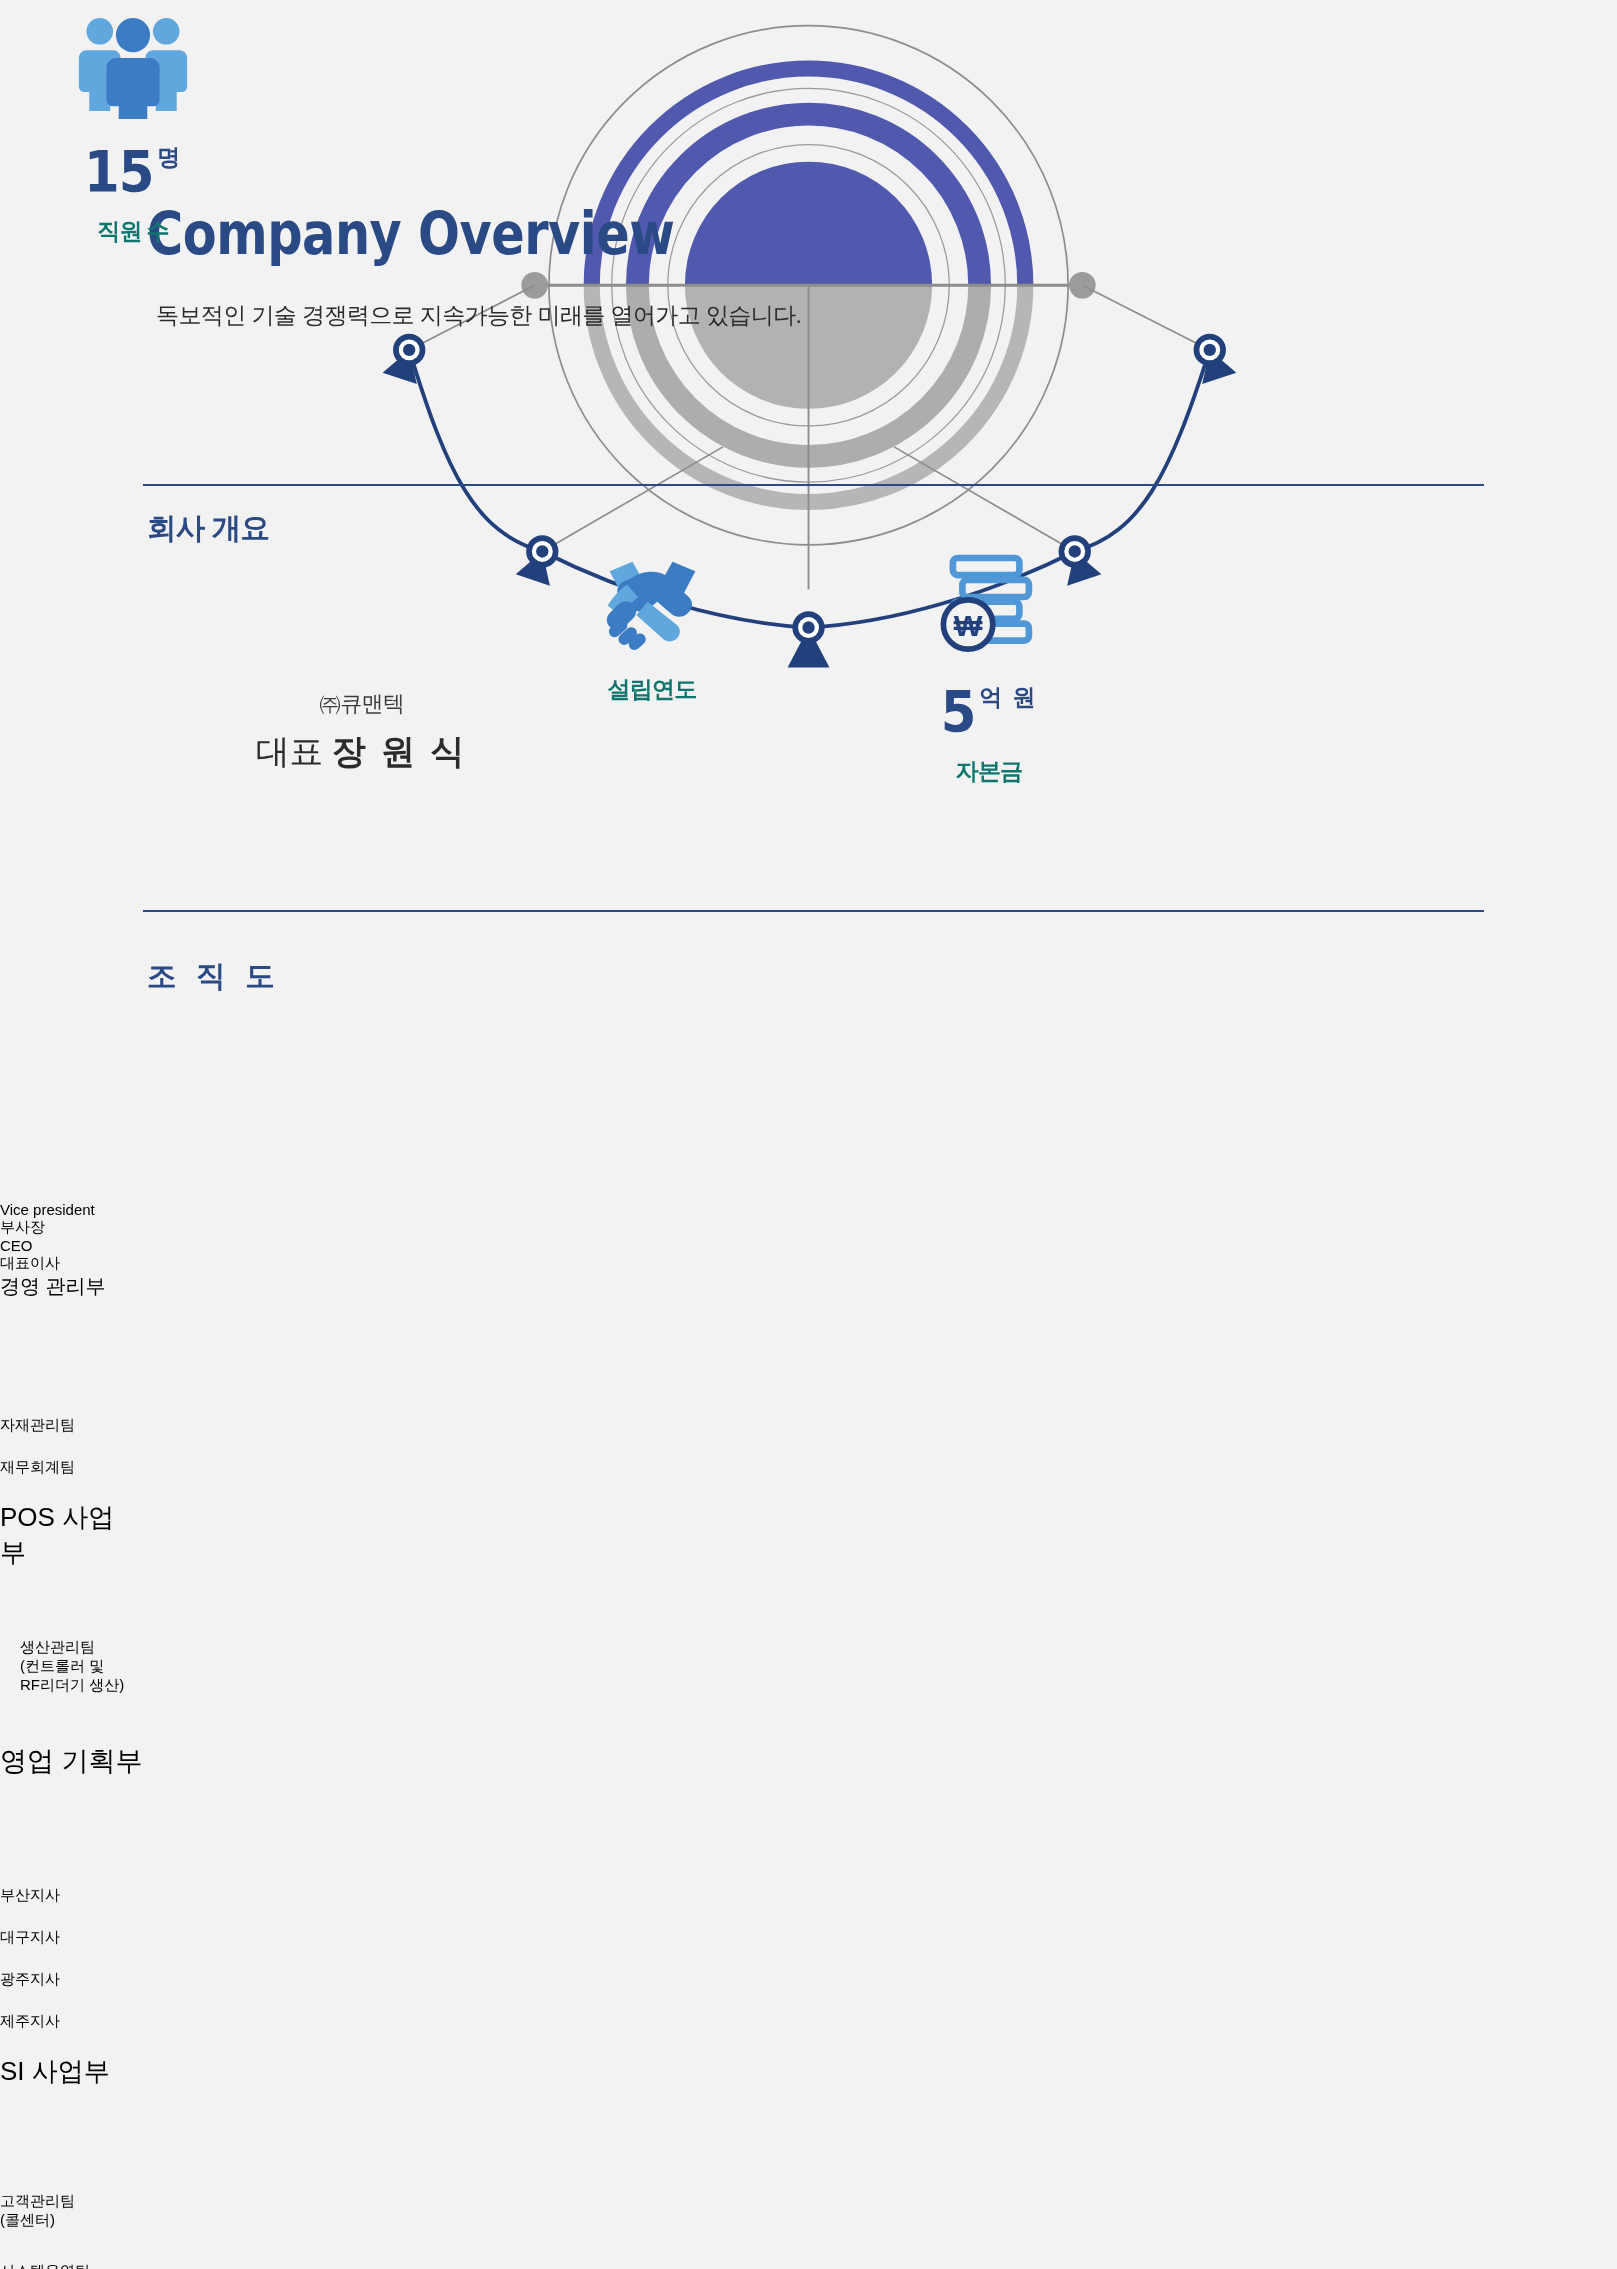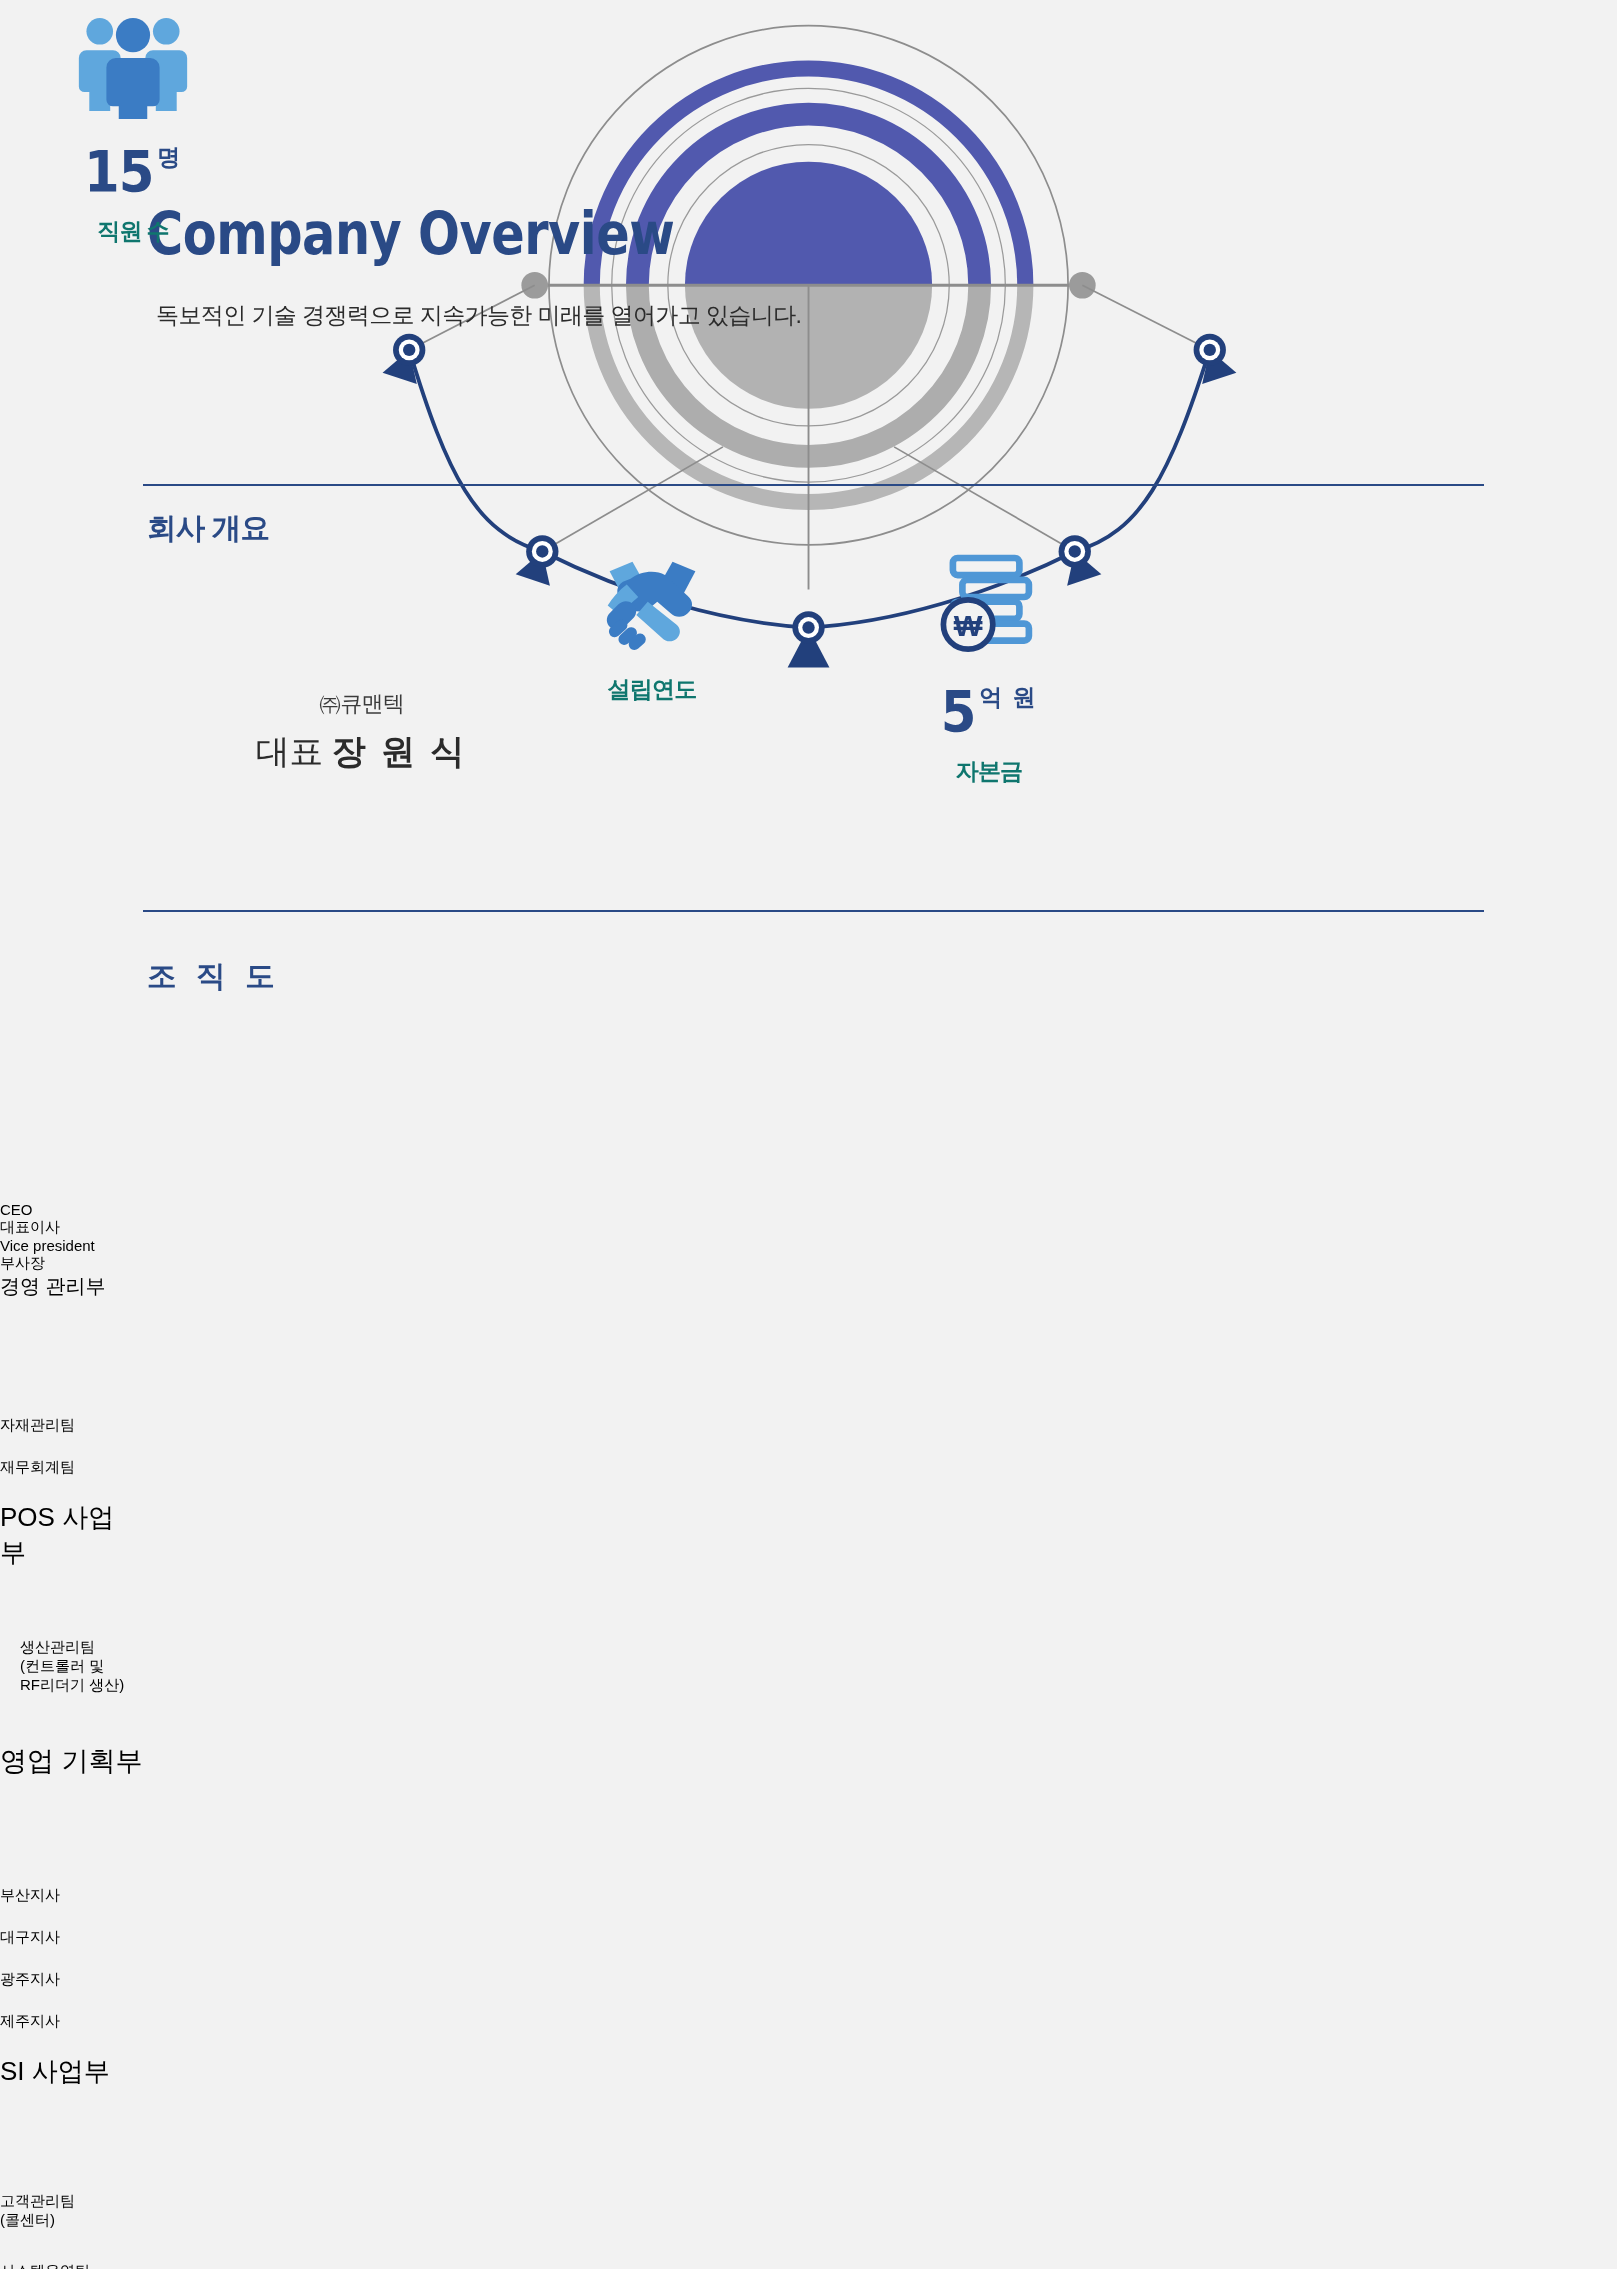--- a/index.html
+++ b/index.html
@@ -235,27 +235,27 @@
         <circle cx="1130" cy="580" r="17" fill="#22407c"></circle>
           <circle cx="1130" cy="580" r="11" fill="#ffffff"></circle>
           <circle cx="1130" cy="580" r="6.5" fill="#22407c"></circle>
         <circle cx="1272" cy="368" r="17" fill="#22407c"></circle>
           <circle cx="1272" cy="368" r="11" fill="#ffffff"></circle>
           <circle cx="1272" cy="368" r="6.5" fill="#22407c"></circle>
       </g>
     </svg>
 
     
+    <div class="core-lbl vp" style="left:656px; top:302px;">
+      <div class="en">Vice president</div>
+      <div class="kr">부사장</div>
+    </div>
     <div class="core-lbl ceo" style="left:656px; top:185px;">
       <div class="en">CEO</div>
       <div class="kr">대표이사</div>
-    </div>
-    <div class="core-lbl vp" style="left:656px; top:302px;">
-      <div class="en">Vice president</div>
-      <div class="kr">부사장</div>
     </div>
 
     
     <div class="dept-circle" style="left:274px; top:361px; width:143px; height:143px; font-size:20px;">
       <span class="l1">경영</span>
       <span class="l2">관리부</span>
     </div>
     <div class="team-box" style="left:135px; top:524px; width:219px; height:42px;">자재관리팀</div>
     <div class="team-box" style="left:135px; top:572px; width:219px; height:42px;">재무회계팀</div>
 

